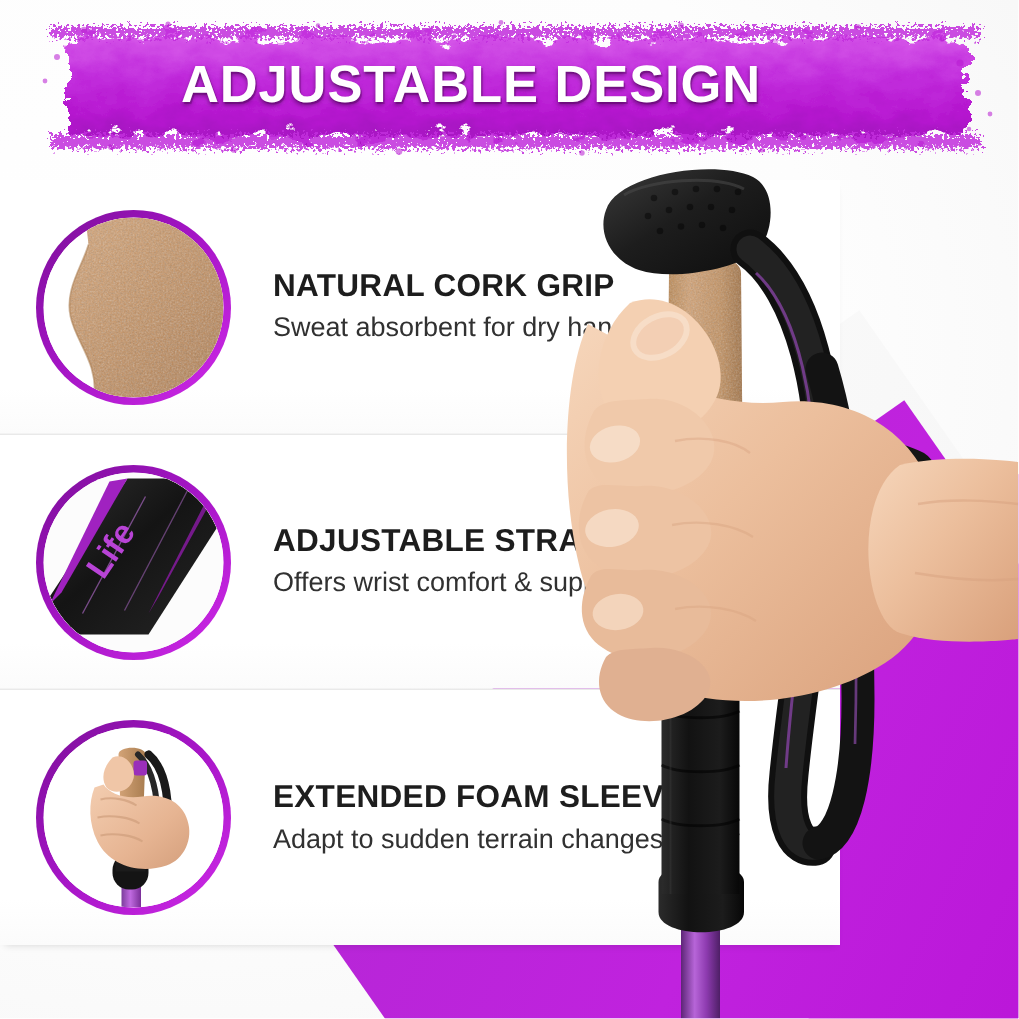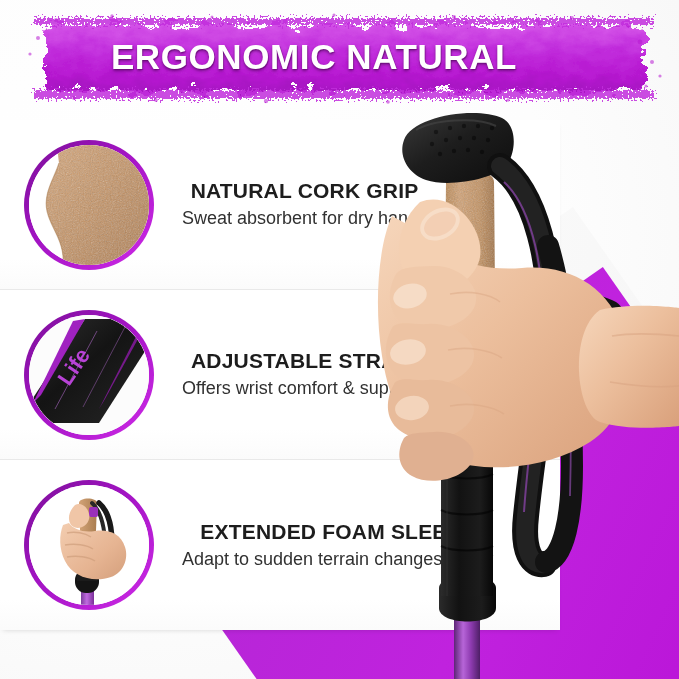--- a/index.html
+++ b/index.html
@@ -126,21 +126,20 @@
     border-radius: 50%;
     overflow: hidden;
     background: #ffffff;
     position: relative;
   }
   .thumb svg { display: block; width: 100%; height: 100%; }
 
   .card-text {
     margin-left: 28px;
     max-width: 330px;
-    text-align: center;
   }
   .card-title {
     font-size: 21px;
     font-weight: bold;
     color: #1d1d1d;
     letter-spacing: 0.2px;
     line-height: 1.15;
     margin-bottom: 4px;
   }
   .card-desc {
@@ -214,21 +213,21 @@
         <circle cx="492" cy="88" r="1.7"></circle>
           <circle cx="556" cy="6" r="1.9"></circle>
         <circle cx="598" cy="84" r="2.2"></circle>
           <circle cx="624" cy="30" r="2.4"></circle>
         <circle cx="636" cy="50" r="2"></circle>
           <circle cx="644" cy="64" r="1.6"></circle>
         <circle cx="612" cy="14" r="1.8"></circle>
           <circle cx="630" cy="74" r="1.5"></circle>
       </g>
     </svg>
-    <div class="banner-title">ERGONOMIC NATURAL</div>
+    <div class="banner-title">ADJUSTABLE DESIGN</div>
   </div>
 
   <div class="cards">
 
     <div class="card">
       <div class="card-inner">
         <div class="thumb">
           <div class="thumb-clip">
             <svg viewBox="0 0 120 120">
               <defs>

